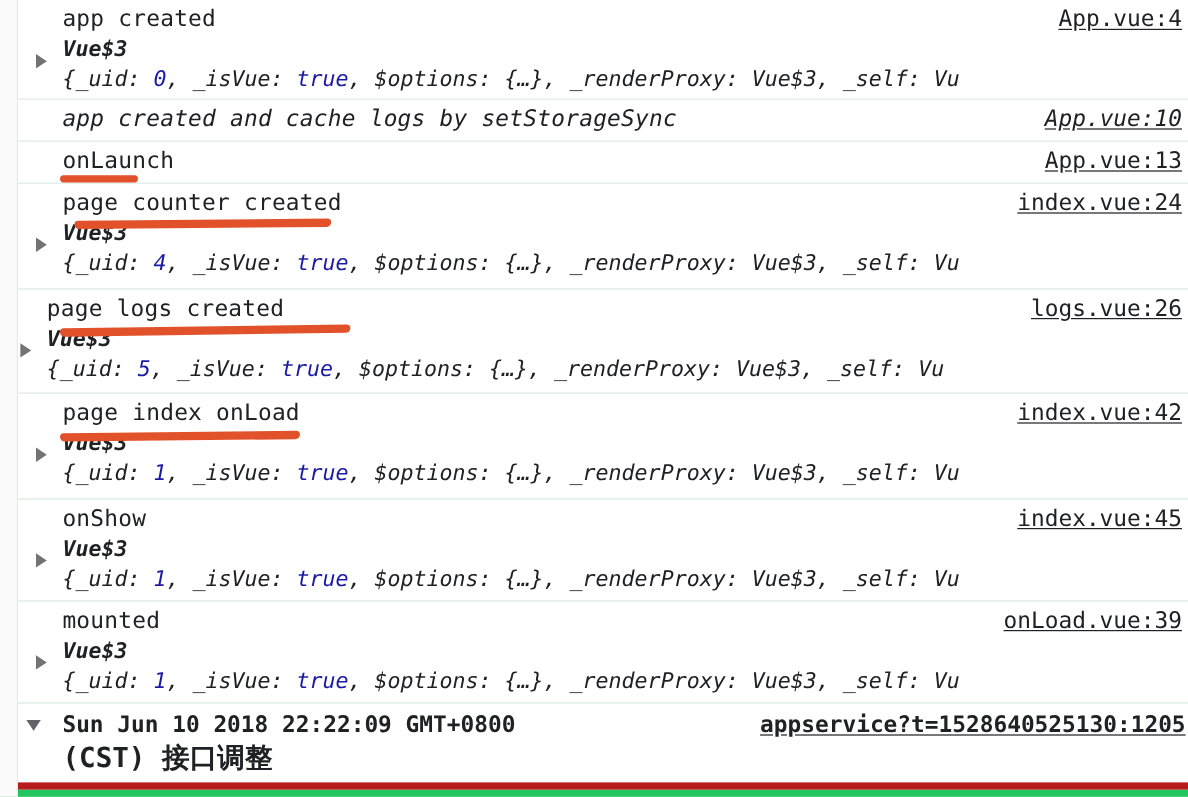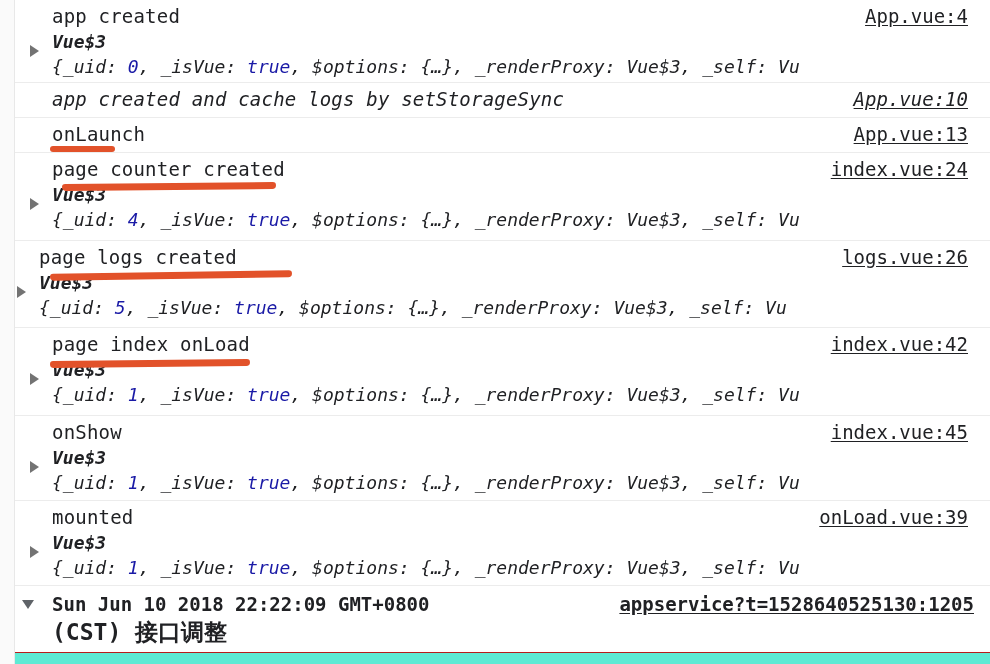--- a/index.html
+++ b/index.html
@@ -13,21 +13,21 @@
     overflow: hidden;
     font-family: "DejaVu Sans Mono", "Liberation Mono", monospace;
     color: #202124;
   }
 
   #console {
     position: relative;
     width: 990px;
     height: 664px;
     box-sizing: border-box;
-    background: #5eead4;
+    background: #22c55e;
   }
 
   
   .gutter {
     position: absolute;
     left: 0;
     top: 0;
     width: 14px;
     height: 664px;
     background: #fafafa;
@@ -58,21 +58,21 @@
     font-size: 19px;
     line-height: 27px;
     letter-spacing: 0.2px;
     color: #202124;
     white-space: pre;
   }
 
   
   .file-link {
     position: absolute;
-    right: 18px;
+    right: 1px;
     top: 0;
     font-size: 19px;
     line-height: 27px;
     color: #202124;
     text-decoration: underline;
     text-underline-offset: 2px;
     cursor: pointer;
     white-space: pre;
   }
 
@@ -121,21 +121,21 @@
     pointer-events: none;
   }
   .annot.curve { border-radius: 5px 5px 6px 6px; }
 
   
   .group-row {
     position: relative;
     box-sizing: border-box;
     padding: 4px 4px 6px 52px;
     background: #ffffff;
-    border-bottom: 1px solid #b91c1c;
+    border-bottom: 6px solid #b91c1c;
   }
   .group-arrow {
     position: absolute;
     left: 22px;
     top: 14px;
     width: 0;
     height: 0;
     border-top: 9px solid #5f6368;
     border-left: 6px solid transparent;
     border-right: 6px solid transparent;
@@ -143,21 +143,21 @@
   }
   .group-title {
     font-size: 19px;
     line-height: 28px;
     font-weight: bold;
     color: #202124;
     white-space: pre;
   }
   .group-link {
     position: absolute;
-    right: 16px;
+    right: 2px;
     top: 4px;
     font-size: 19px;
     line-height: 28px;
     font-weight: bold;
     color: #202124;
     text-decoration: underline;
     text-underline-offset: 2px;
     cursor: pointer;
     white-space: pre;
   }

